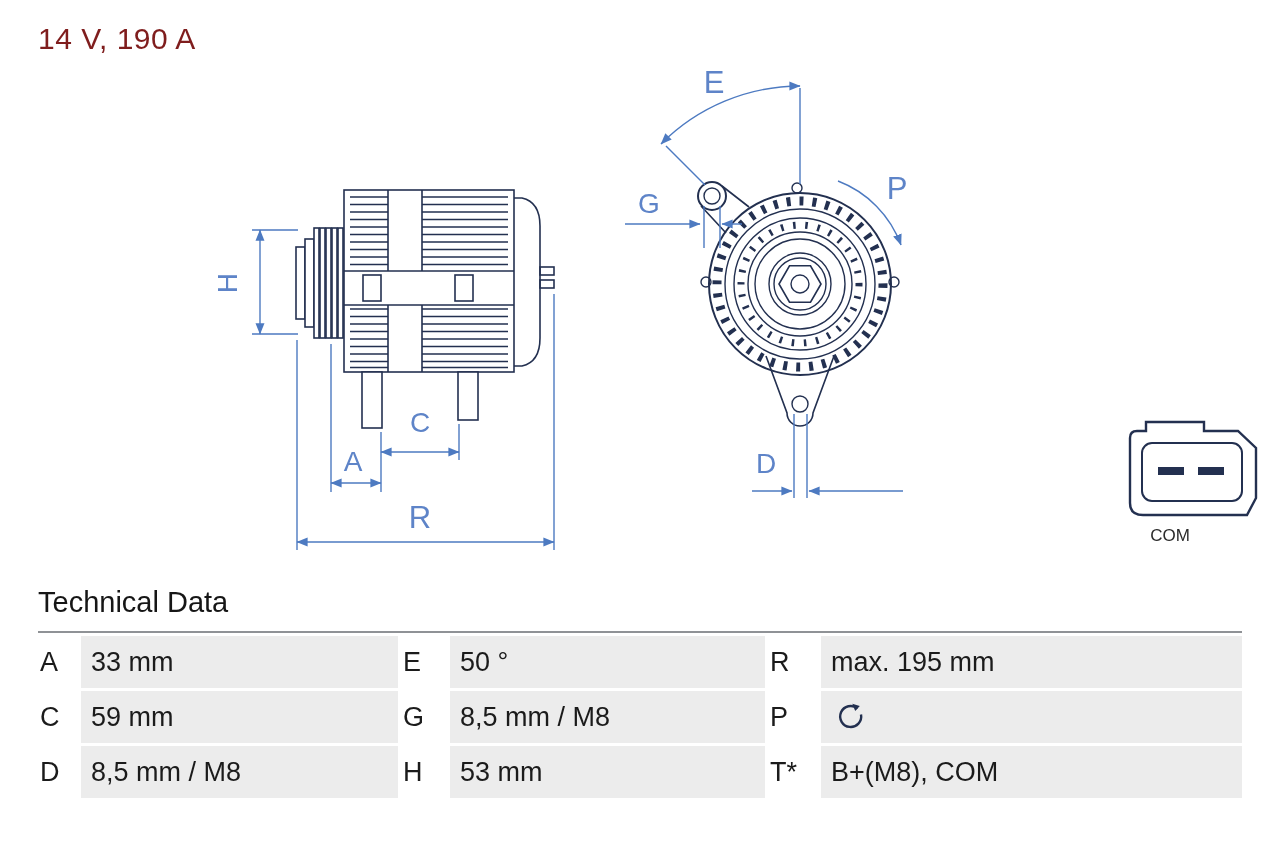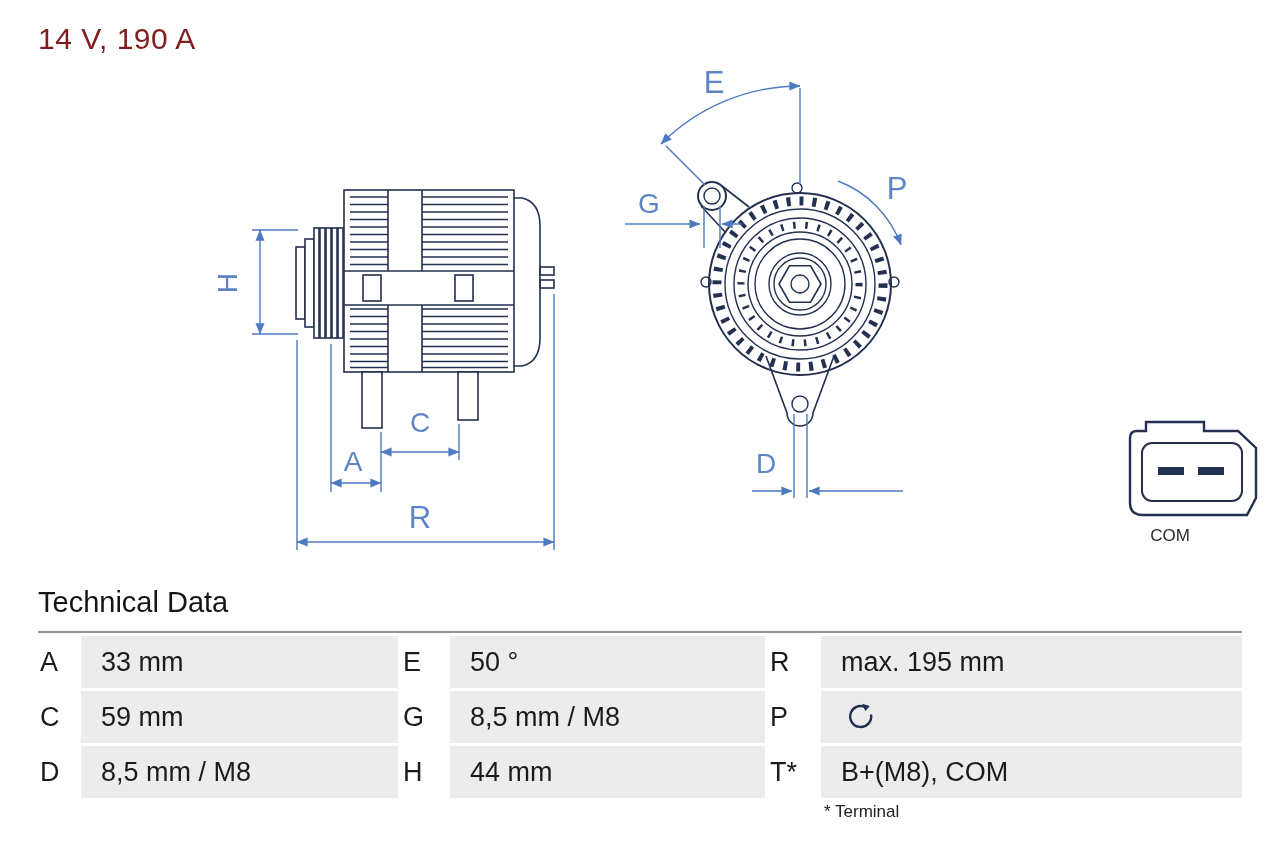--- a/index.html
+++ b/index.html
@@ -16,21 +16,21 @@
   .dim-label{fill:#5e84c8;font-size:28px;text-anchor:middle;}
   .dim-label-lg{fill:#5e84c8;font-size:31px;text-anchor:middle;}
   .com-label{fill:#2b2b2b;font-size:17px;text-anchor:middle;}
 
   .tech{position:absolute;left:38px;top:586px;width:1204px;}
   .tech-title{font-size:29px;font-weight:normal;color:#161616;margin:0 0 12px 0;}
   .ttable{border-top:2px solid #8f9296;padding-top:3px;}
   .trow{display:grid;grid-template-columns:40px 317px 46px 315px 50px 1fr;gap:3px;margin-bottom:3px;}
   .cell{height:52px;display:flex;align-items:center;font-size:27px;color:#1b1b1b;}
   .key{padding-left:2px;background:#ffffff;}
-  .value{padding-left:20px;background:#ececec;}
+  .value{padding-left:10px;background:#ececec;}
   .footnote{margin-left:786px;margin-top:4px;font-size:17px;color:#222222;}
 </style>
 </head>
 <body>
 
 <div class="rating">14 V, 190 A</div>
 
 <svg class="diagram" width="1280" height="585" viewBox="0 0 1280 585">
   <defs>
     <marker id="arr" viewBox="0 0 10 10" refX="9.5" refY="5" markerWidth="8" markerHeight="8" orient="auto-start-reverse">
@@ -167,20 +167,19 @@
           <path d="M24.5 7.5 A10.5 10.5 0 1 0 28 13.5" fill="none" stroke="#233050" stroke-width="2.4"></path>
           <polygon points="19.3,2.8 26.8,4.9 22.2,10.1" fill="#233050"></polygon>
         </svg>
       </div>
     </div>
 
     <div class="trow">
       <div class="cell key">D</div>
       <div class="cell value">8,5 mm / M8</div>
       <div class="cell key">H</div>
-      <div class="cell value">44 mm</div>
+      <div class="cell value">53 mm</div>
       <div class="cell key">T*</div>
       <div class="cell value">B+(M8), COM</div>
     </div>
 
   </div>
-  <div class="footnote">* Terminal</div>
 </div>
 
 </body></html>

